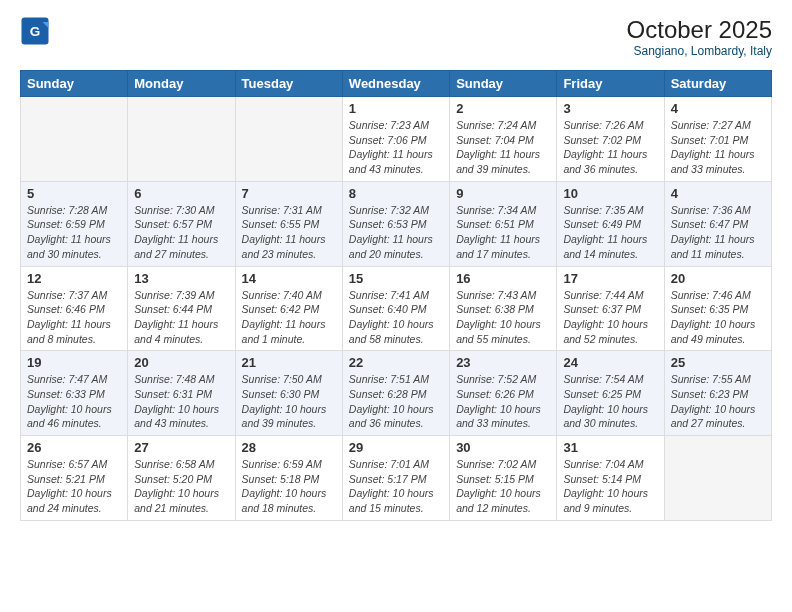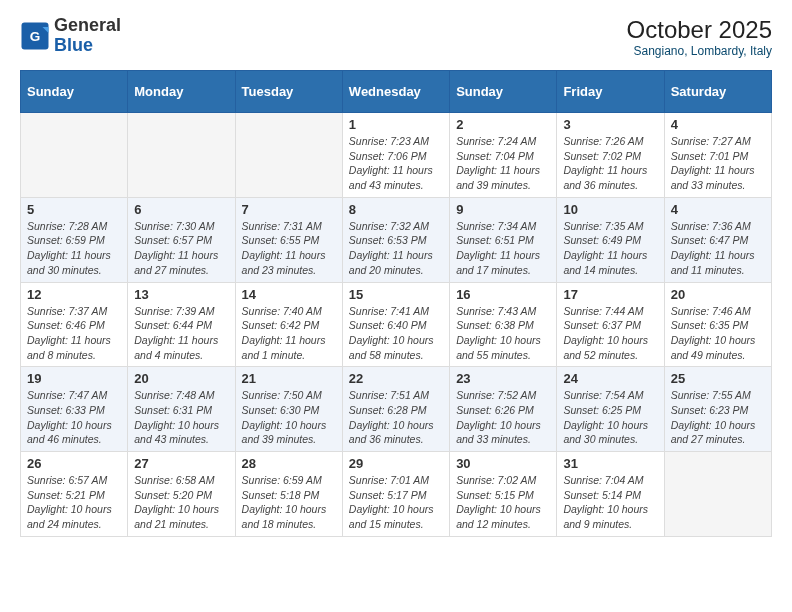--- a/index.html
+++ b/index.html
@@ -50,21 +50,21 @@
     }
     .calendar {
       width: 100%;
       border-collapse: collapse;
       border: 1px solid #ccc;
     }
     .calendar th {
       background-color: #2c6fad;
       color: #fff;
       text-align: left;
-      padding: 13px 6px;
+      padding: 5px 6px;
       font-size: 13px;
       border: 1px solid #2460a0;
     }
     .calendar td {
       vertical-align: top;
       padding: 4px 6px;
       border: 1px solid #ddd;
       width: calc(100% / 7);
       min-height: 90px;
       font-size: 11px;
@@ -94,24 +94,20 @@
 <body>
 
 <div class="container">
   <div class="header">
     <div class="logo">
       <svg class="logo-icon" viewBox="0 0 40 40">
         <rect x="2" y="2" width="36" height="36" rx="4" fill="#1a5fa8"></rect>
         <text x="20" y="26" text-anchor="middle" fill="white" font-size="18" font-weight="bold">G</text>
         <polygon points="30,8 38,8 38,16" fill="#4aa0e8"></polygon>
       </svg>
-      <div class="logo-text">
-        <span class="logo-general">General</span>
-        <span class="logo-blue">Blue</span>
-      </div>
     </div>
     <div class="title-block">
       <div class="month-title">October 2025</div>
       <div class="subtitle">Sangiano, Lombardy, Italy</div>
     </div>
   </div>
 
   <table class="calendar">
     <thead>
       <tr>

